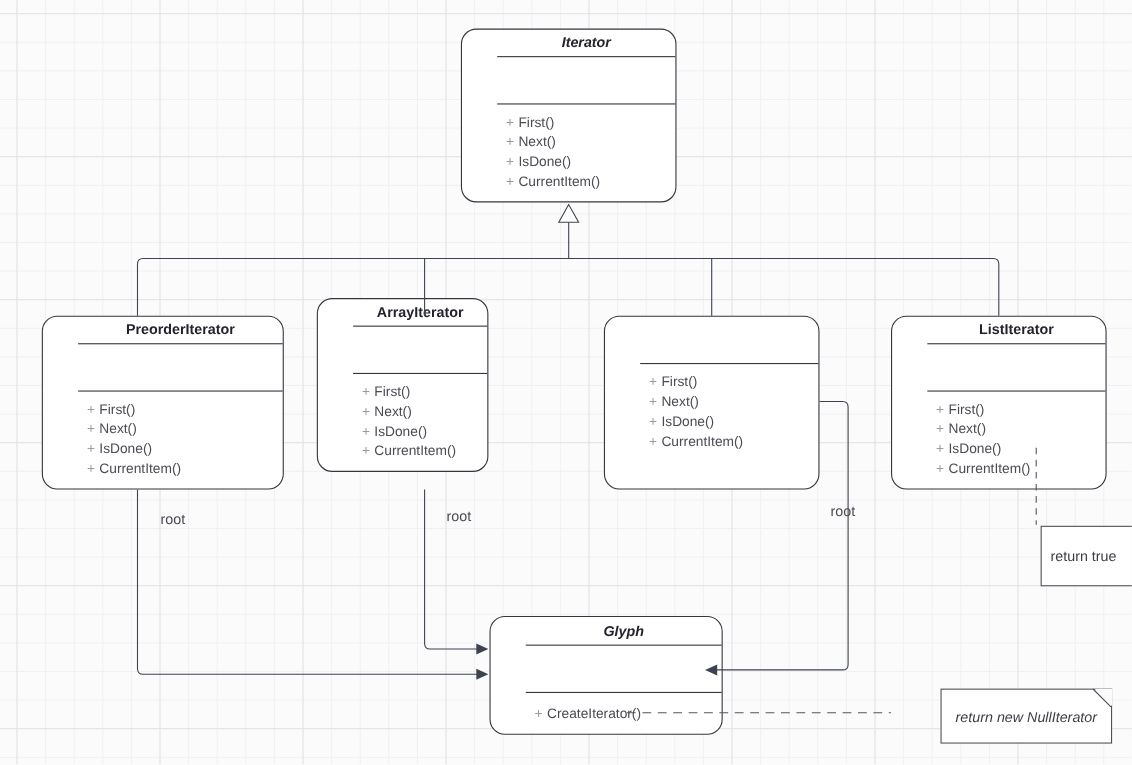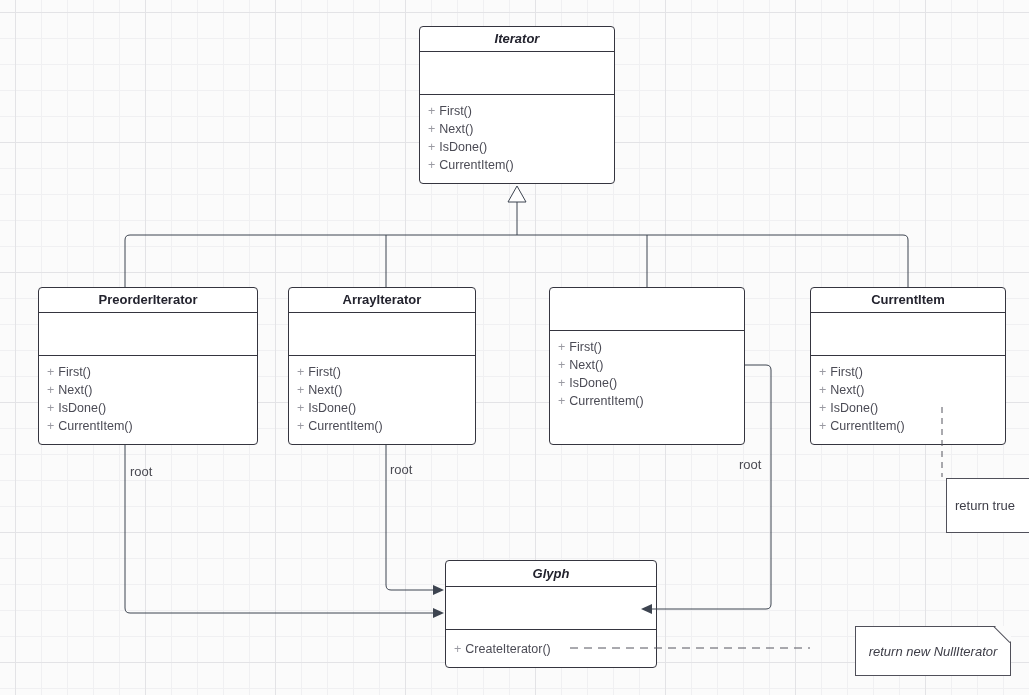--- a/index.html
+++ b/index.html
@@ -9,34 +9,34 @@
     background-image:
       linear-gradient(to right,#e3e3e6 1px,transparent 1px),
       linear-gradient(to bottom,#e3e3e6 1px,transparent 1px),
       linear-gradient(to right,#f0f0f2 1px,transparent 1px),
       linear-gradient(to bottom,#f0f0f2 1px,transparent 1px);
     background-size:130px 130px,130px 130px,26px 26px,26px 26px;
     background-position:15px 0,0 12px,15px 0,0 12px;
     font-family:"Liberation Sans",sans-serif;
   }
   .uml-class{
-    position:absolute;background:#ffffff;border:1px solid #35353f;border-radius:4px;
-    box-sizing:border-box;z-index:1;
+    position:absolute;background:#ffffff;border:1px solid #35353f;border-radius:14px;
+    box-sizing:border-box;z-index:1;padding-left:32px;
   }
   .uml-title{
     height:24px;line-height:24px;text-align:center;font-weight:bold;font-size:13px;
     color:#23232e;border-bottom:1px solid #35353f;
   }
   .abstract .uml-title{font-style:italic;}
   .uml-attrs{height:42px;border-bottom:1px solid #35353f;}
   .uml-methods{padding:7px 6px 0 8px;font-size:12.5px;line-height:18px;color:#4b4b55;}
   .uml-methods .vis{color:#9a9aa2;margin-right:4px;}
   .overlay{position:absolute;left:0;top:0;z-index:2;pointer-events:none;}
   .conn-label{
-    position:absolute;z-index:3;font-size:13px;color:#4a4a52;background:transparent;
+    position:absolute;z-index:3;font-size:13px;color:#4a4a52;background:transparent;margin-left:16px;
   }
   .note{
     position:absolute;z-index:3;background:#ffffff;border:1px solid #50505a;
     font-size:13px;color:#3d3d47;box-sizing:border-box;display:flex;align-items:center;margin-left:44px;
   }
   .note::before{ 
     content:"";position:absolute;top:-1px;right:-1px;width:16px;height:16px;
     background:#fbfbfb;clip-path:polygon(0 0,100% 0,100% 100%);
   }
   .note::after{ 
@@ -66,21 +66,21 @@
     <div class="uml-title">PreorderIterator</div>
     <div class="uml-attrs"></div>
     <div class="uml-methods">
       <div><span class="vis">+</span><span>First()</span></div>
       <div><span class="vis">+</span><span>Next()</span></div>
       <div><span class="vis">+</span><span>IsDone()</span></div>
       <div><span class="vis">+</span><span>CurrentItem()</span></div>
     </div>
   </div>
 
-  <div class="uml-class" style="left:288px;top:287px;width:188px;height:158px">
+  <div class="uml-class" style="left:288px;top:271px;width:156px;height:158px">
     <div class="uml-title">ArrayIterator</div>
     <div class="uml-attrs"></div>
     <div class="uml-methods">
       <div><span class="vis">+</span><span>First()</span></div>
       <div><span class="vis">+</span><span>Next()</span></div>
       <div><span class="vis">+</span><span>IsDone()</span></div>
       <div><span class="vis">+</span><span>CurrentItem()</span></div>
     </div>
   </div>
 
@@ -88,21 +88,21 @@
     <div class="uml-attrs"></div>
     <div class="uml-methods">
       <div><span class="vis">+</span><span>First()</span></div>
       <div><span class="vis">+</span><span>Next()</span></div>
       <div><span class="vis">+</span><span>IsDone()</span></div>
       <div><span class="vis">+</span><span>CurrentItem()</span></div>
     </div>
   </div>
 
   <div class="uml-class" style="left:810px;top:287px;width:196px;height:158px">
-    <div class="uml-title">CurrentItem</div>
+    <div class="uml-title">ListIterator</div>
     <div class="uml-attrs"></div>
     <div class="uml-methods">
       <div><span class="vis">+</span><span>First()</span></div>
       <div><span class="vis">+</span><span>Next()</span></div>
       <div><span class="vis">+</span><span>IsDone()</span></div>
       <div><span class="vis">+</span><span>CurrentItem()</span></div>
     </div>
   </div>
 
   <div class="uml-class abstract" style="left:445px;top:560px;width:212px;height:108px">

